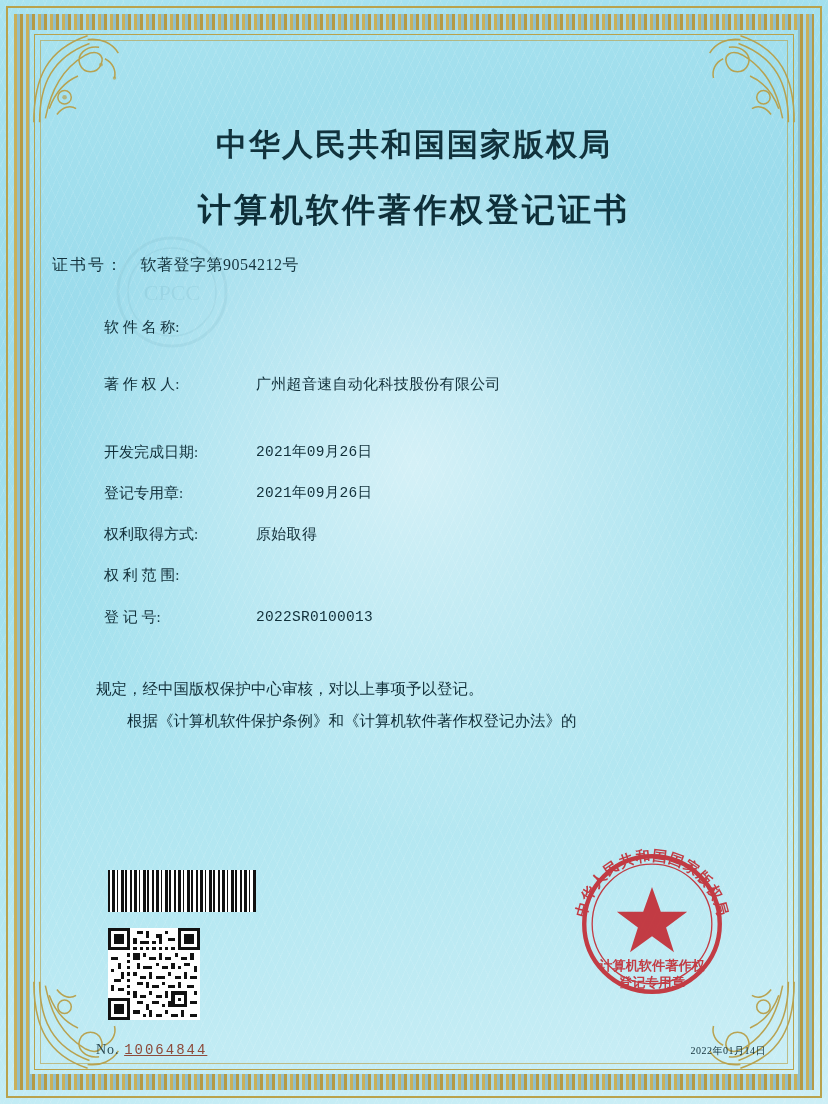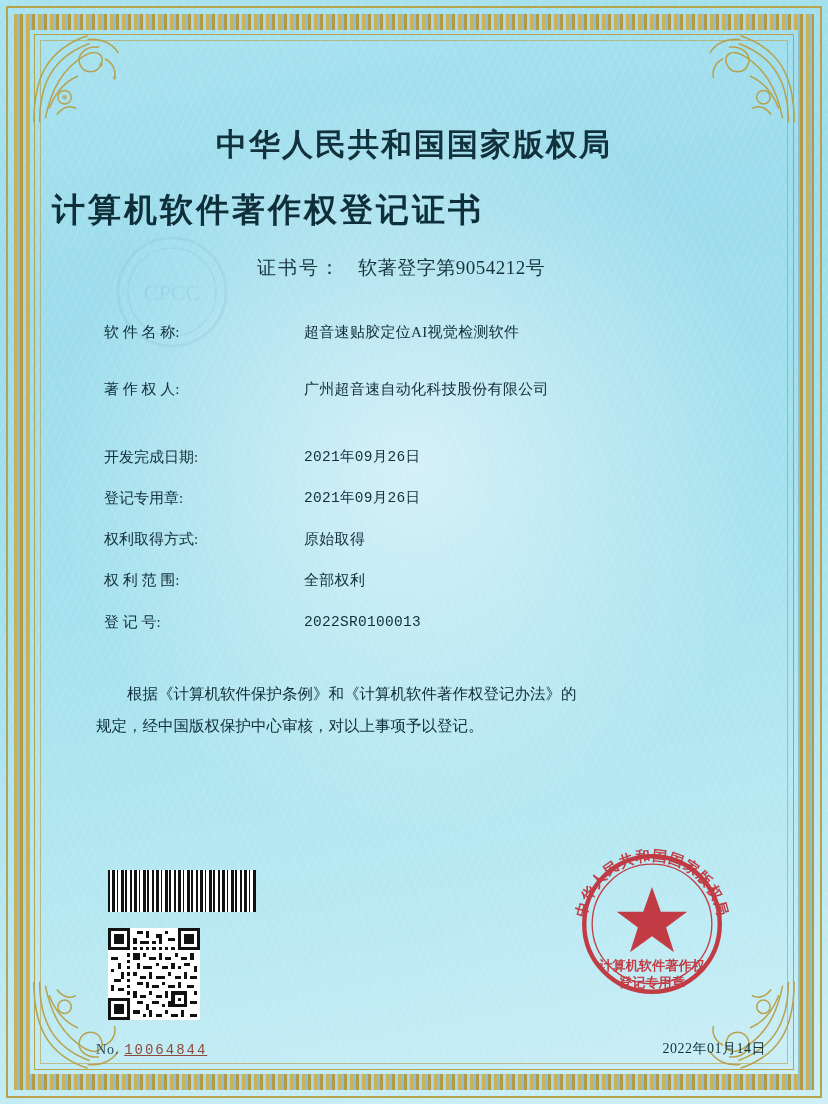--- a/index.html
+++ b/index.html
@@ -96,50 +96,50 @@
     margin-top: 72px;
     text-align: center;
     font-size: 31px;
     letter-spacing: 2px;
     color: #11323c;
     font-weight: 700;
     font-family: "Liberation Serif", "DejaVu Serif", serif;
   }
   .title-2 {
     margin-top: 22px;
+    text-align: center;
     font-size: 33px;
     letter-spacing: 3px;
     color: #0e2f39;
     font-weight: 700;
   }
 
   .cert-no {
     margin-top: 22px;
     padding-right: 26px;
-    text-align: center;
-    font-size: 19px;
+    text-align: left;
+    font-size: 16px;
     color: #14333d;
     letter-spacing: 0.5px;
     font-family: Liberation Serif, serif;
   }
   .cert-no .label { letter-spacing: 2px; }
   .cert-no .value { margin-left: 12px; }
 
   .fields {
     margin-top: 22px;
     padding-left: 52px;
     padding-right: 30px;
   }
   .frow {
     display: flex;
     align-items: flex-start;
     font-size: 15px;
     color: #112f39;
     line-height: 1.55;
-    gap: 48px;
   }
   .frow .lbl {
     width: 152px;
     flex: 0 0 152px;
     letter-spacing: 0px;
     white-space: nowrap;
   }
   .frow .val {
     flex: 1 1 auto;
     letter-spacing: 0.3px;
@@ -205,21 +205,21 @@
     color: #8d4a3a;
     font-family: "Liberation Mono", "DejaVu Sans Mono", monospace;
     letter-spacing: 2px;
     text-decoration: underline;
   }
 
   .issue-date {
     position: absolute;
     right: 62px;
     bottom: 46px;
-    font-size: 14px;
+    font-size: 10px;
     color: #11303a;
     letter-spacing: 0.5px;
   }
 
   
   .seal {
     position: absolute;
     right: 88px;
     bottom: 92px;
     width: 176px;
@@ -318,21 +318,20 @@
       <span class="label">证书号：</span>
       <span class="value">软著登字第9054212号</span>
     </div>
 
     <div class="fields">
 
       <div class="gap-sm"></div>
 
       <div class="frow">
         <div class="lbl">软 件 名 称:</div>
-        <div class="val">超音速贴胶定位AI视觉检测软件</div>
       </div>
 
       <div class="gap-md"></div>
 
       <div class="frow">
         <div class="lbl">著 作 权 人:</div>
         <div class="val">广州超音速自动化科技股份有限公司</div>
       </div>
 
       <div class="gap-lg"></div>
@@ -353,35 +352,34 @@
 
       <div class="frow">
         <div class="lbl">权利取得方式:</div>
         <div class="val">原始取得</div>
       </div>
 
       <div class="gap-sm"></div>
 
       <div class="frow">
         <div class="lbl">权 利 范 围:</div>
-        <div class="val">全部权利</div>
       </div>
 
       <div class="gap-sm"></div>
 
       <div class="frow">
         <div class="lbl">登 记 号:</div>
         <div class="val mono">2022SR0100013</div>
       </div>
 
     </div>
 
     <div class="statement">
+      <div><span>规定，经中国版权保护中心审核，对以上事项予以登记。</span></div>
       <div><span class="indent"></span><span>根据《计算机软件保护条例》和《计算机软件著作权登记办法》的</span></div>
-      <div><span>规定，经中国版权保护中心审核，对以上事项予以登记。</span></div>
     </div>
 
   </div>
 
   <div class="codes">
     <div class="barcode"></div>
     <div class="qr">
       <svg width="92" height="92" viewBox="0 0 29 29" xmlns="http://www.w3.org/2000/svg" shape-rendering="crispEdges">
         <rect width="29" height="29" fill="#fff"></rect>
         <g fill="#111">

